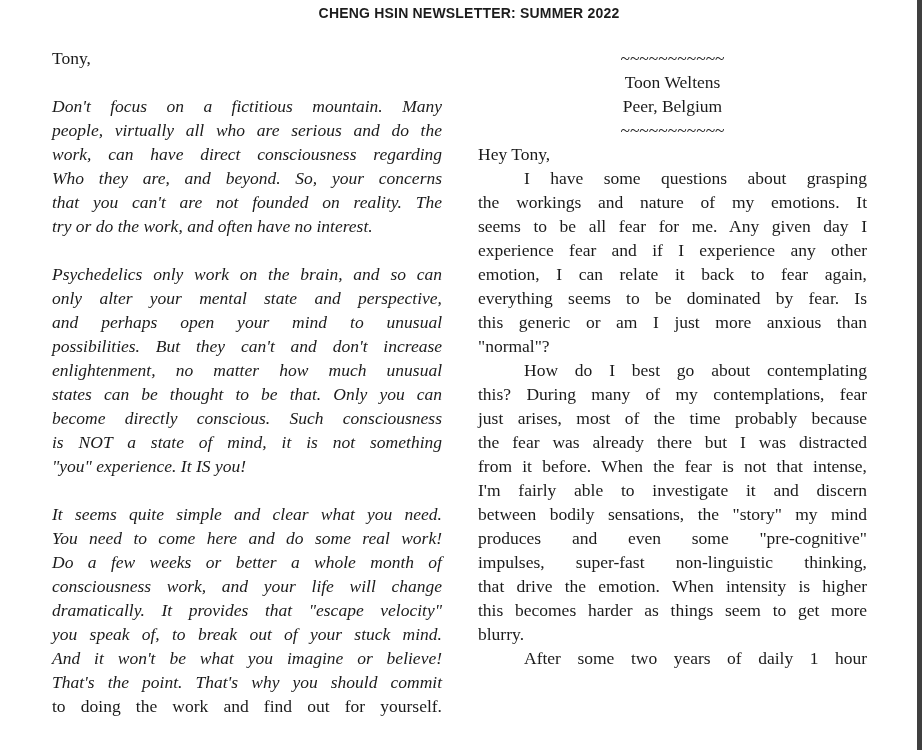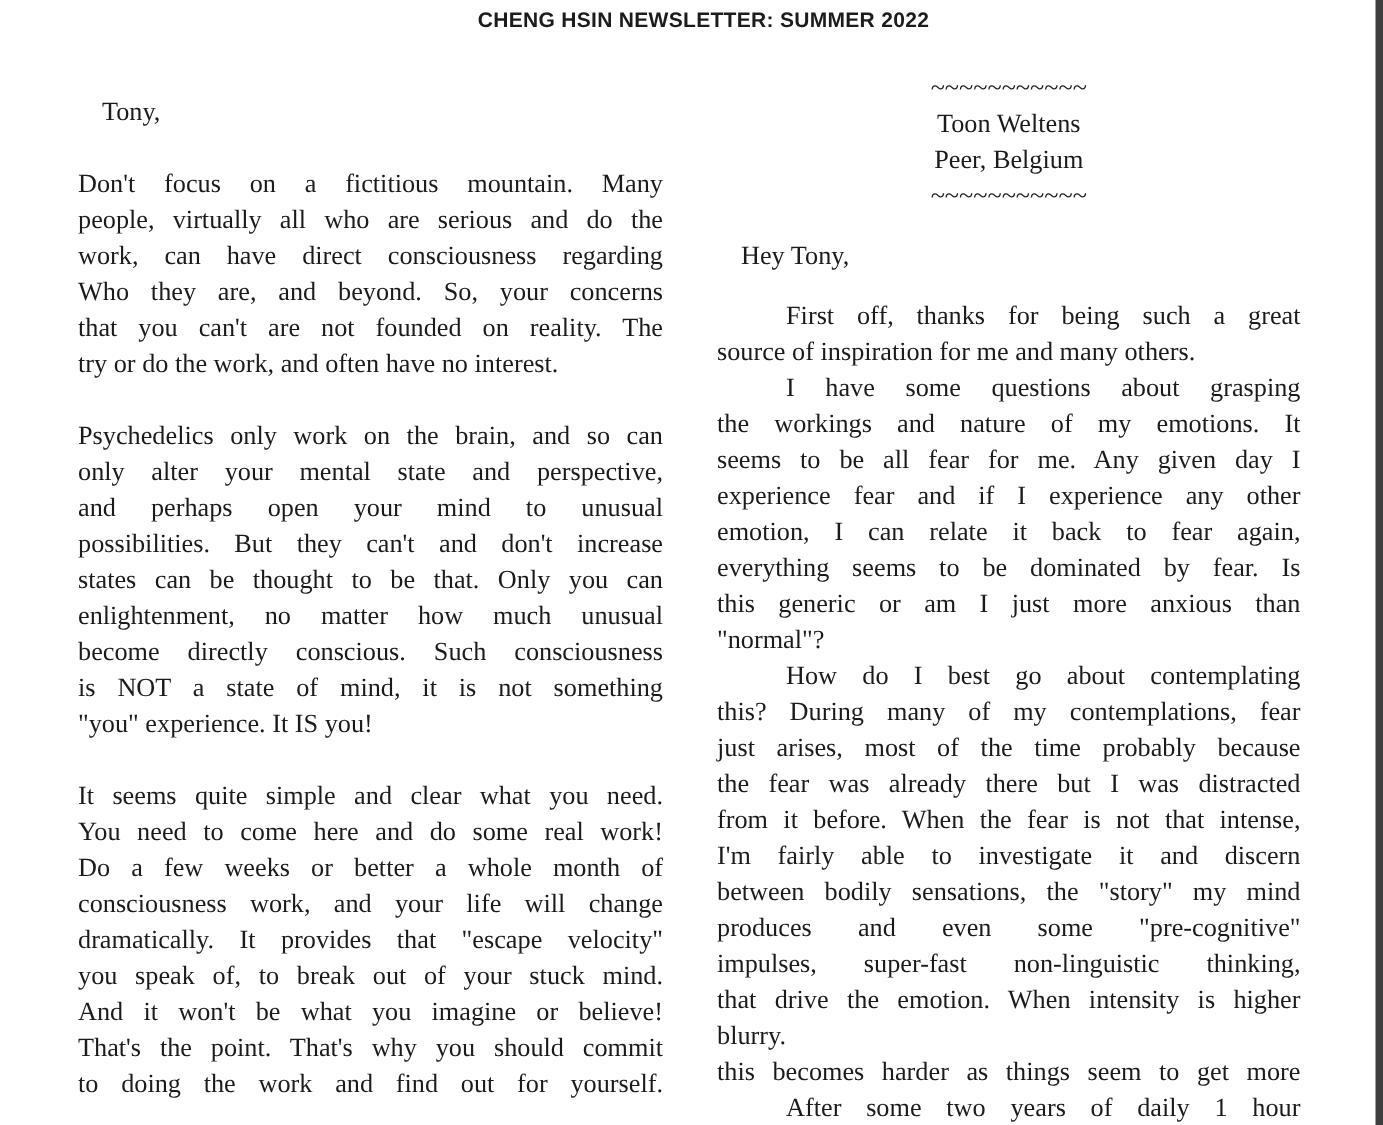--- a/index.html
+++ b/index.html
@@ -24,23 +24,23 @@
   }
   .col {
     position: absolute;
     font-family: "Liberation Serif", serif;
     font-size: 17.5px;
     line-height: 24px;
     color: #1b1b1b;
   }
   .col-left  { left: 52px;  top: 46px; width: 390px; }
   .col-right { left: 478px; top: 46px; width: 389px; }
-  .salutation { margin: 16px; }
+  .salutation { margin: 0; }
   .para { margin: 0; }
-  .col-left .para { margin-top: 24px; }
+  .col-left .para { margin-top: 24px; font-style: italic; }
   .jline {
     text-align: justify;
     text-align-last: justify;
   }
   .jline.lastline { text-align-last: left; }
   .jline.indent { text-indent: 46px; }
   .signature { text-align: center; }
   .signature > div { line-height: 24px; }
   .clipped-line {
     text-align: justify;
@@ -70,22 +70,22 @@
         <div class="jline">work, can have direct consciousness regarding</div>
         <div class="jline">Who they are, and beyond. So, your concerns</div>
         <div class="jline">that you can't are not founded on reality. The</div>
         <div class="jline lastline">try or do the work, and often have no interest.</div>
       </div>
     <div class="para">
         <div class="jline">Psychedelics only work on the brain, and so can</div>
         <div class="jline">only alter your mental state and perspective,</div>
         <div class="jline">and perhaps open your mind to unusual</div>
         <div class="jline">possibilities. But they can't and don't increase</div>
+        <div class="jline">enlightenment, no matter how much unusual</div>
         <div class="jline">states can be thought to be that. Only you can</div>
-        <div class="jline">enlightenment, no matter how much unusual</div>
         <div class="jline">become directly conscious. Such consciousness</div>
         <div class="jline">is NOT a state of mind, it is not something</div>
         <div class="jline lastline">"you" experience. It IS you!</div>
       </div>
     <div class="para">
         <div class="jline">It seems quite simple and clear what you need.</div>
         <div class="jline">You need to come here and do some real work!</div>
         <div class="jline">Do a few weeks or better a whole month of</div>
         <div class="jline">consciousness work, and your life will change</div>
         <div class="jline">dramatically. It provides that "escape velocity"</div>
@@ -98,46 +98,42 @@
 
   <div class="col col-right">
     <div class="signature">
       <div>~~~~~~~~~~~</div>
       <div>Toon Weltens</div>
       <div>Peer, Belgium</div>
       <div>~~~~~~~~~~~</div>
     </div>
     <p class="salutation">Hey Tony,</p>
     <div class="para">
-        <div class="jline indent">First off, thanks for being such a great</div>
-        <div class="jline lastline">source of inspiration for me and many others.</div>
-      </div>
-    <div class="para">
         <div class="jline indent">I have some questions about grasping</div>
         <div class="jline">the workings and nature of my emotions. It</div>
         <div class="jline">seems to be all fear for me. Any given day I</div>
         <div class="jline">experience fear and if I experience any other</div>
         <div class="jline">emotion, I can relate it back to fear again,</div>
         <div class="jline">everything seems to be dominated by fear. Is</div>
         <div class="jline">this generic or am I just more anxious than</div>
         <div class="jline lastline">"normal"?</div>
       </div>
     <div class="para">
         <div class="jline indent">How do I best go about contemplating</div>
         <div class="jline">this? During many of my contemplations, fear</div>
         <div class="jline">just arises, most of the time probably because</div>
         <div class="jline">the fear was already there but I was distracted</div>
         <div class="jline">from it before. When the fear is not that intense,</div>
         <div class="jline">I'm fairly able to investigate it and discern</div>
         <div class="jline">between bodily sensations, the "story" my mind</div>
         <div class="jline">produces and even some "pre-cognitive"</div>
         <div class="jline">impulses, super-fast non-linguistic thinking,</div>
         <div class="jline">that drive the emotion. When intensity is higher</div>
+        <div class="jline">this becomes harder as things seem to get more</div>
         <div class="jline lastline">blurry.</div>
-        <div class="jline">this becomes harder as things seem to get more</div>
       </div>
     <div class="para">
         <div class="jline indent">After some two years of daily 1 hour</div>
       </div>
   </div>
 
   <div class="edge-strip"></div>
 
 </div>
 

